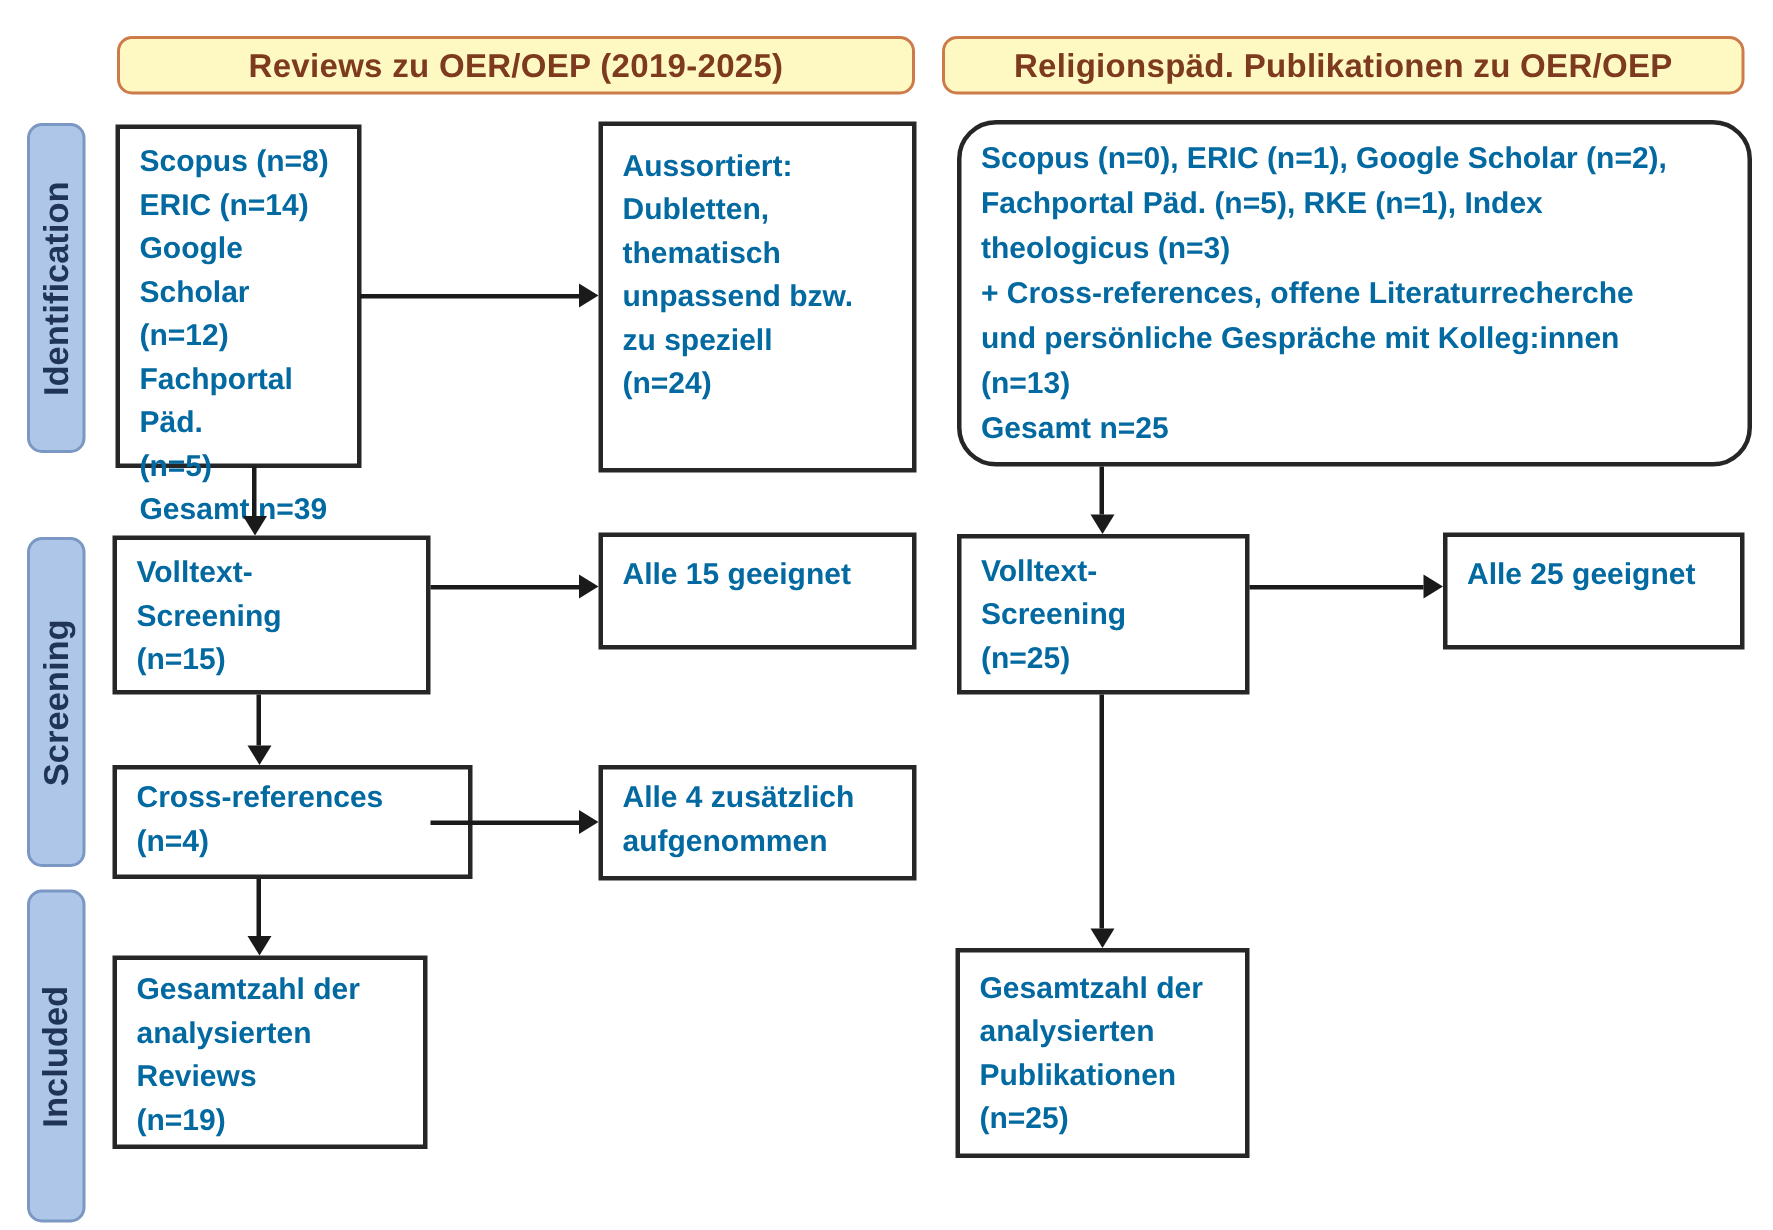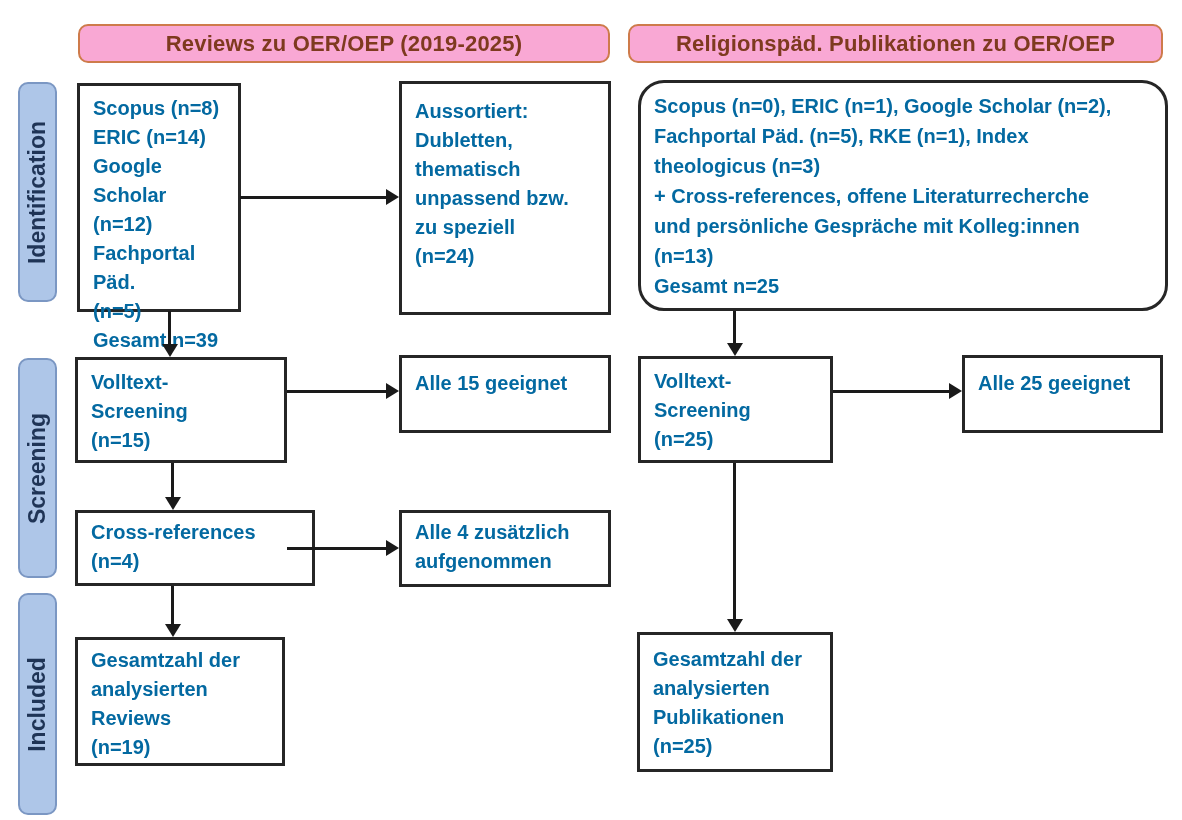--- a/index.html
+++ b/index.html
@@ -5,21 +5,21 @@
   html,body{margin:0;padding:0;background:#ffffff;}
   body{
     position:relative;
     width:1182px;height:820px;
     font-family:"Liberation Sans","DejaVu Sans",sans-serif;
     overflow:hidden;
   }
   
   .hdr{
     position:absolute;
-    background:#f9a8d4;
+    background:#fef9c3;
     border:2px solid #CE7B4B;
     border-radius:10px;
     color:#7E3A1F;
     font-weight:bold;
     font-size:22px;
     display:flex;align-items:center;justify-content:center;
     box-sizing:border-box;
     text-align:center;
     letter-spacing:0.2px;
   }

